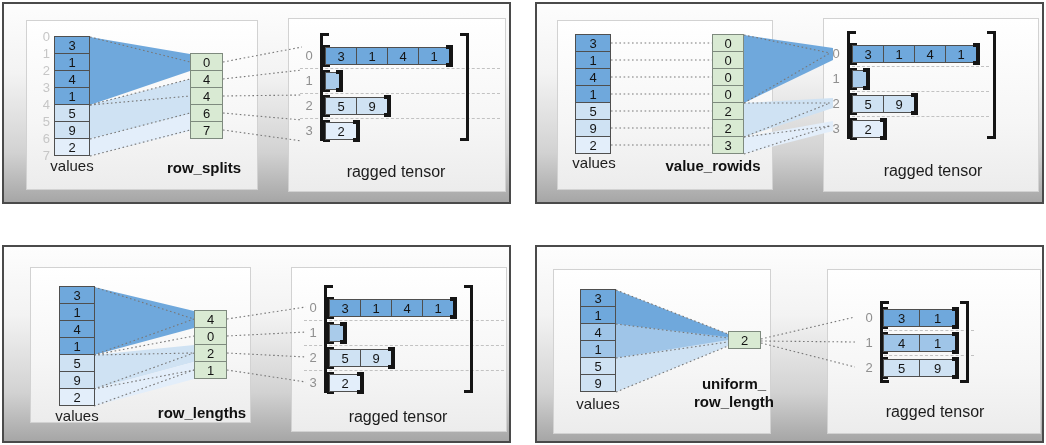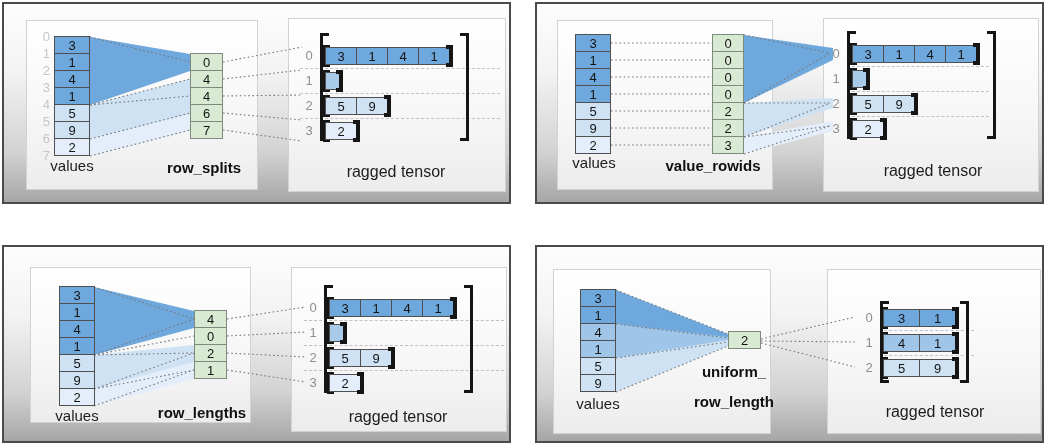--- a/index.html
+++ b/index.html
@@ -317,21 +317,21 @@
         <div class="cell" style="width: 36px; background: rgb(111, 168, 220);">1</div>
         <div class="cell" style="width: 36px; background: rgb(159, 197, 232);">4</div>
         <div class="cell" style="width: 36px; background: rgb(159, 197, 232);">1</div>
         <div class="cell" style="width: 36px; background: rgb(207, 226, 243);">5</div>
         <div class="cell" style="width: 36px; background: rgb(207, 226, 243);">9</div>
       </div>
       <div class="vcol" style="left: 191px; top: 85px;">
         <div class="cell green" style="width: 33px; background: rgb(217, 234, 211);">2</div>
       </div>
       <div class="lab" style="left: 61px; top: 148px;">values</div>
-      <div class="lab b" style="left: 197px; top: 116px;">uniform_</div>
+      <div class="lab b" style="left: 197px; top: 128px;">uniform_</div>
       <div class="lab b" style="left: 197px; top: 146px;">row_length</div>
       <div class="lab t" style="left: 398px; top: 156px;">ragged tensor</div>
       <div class="ragged" style="left: 323px; top: 54px;">
         <div class="dashline" style="left: 24px; top: 29px; width: 90px;"></div>
         <div class="dashline" style="left: 24px; top: 54px; width: 90px;"></div>
         <div class="obr l" style="left: 20px; top: 0px; height: 82px;"></div>
         <div class="obr r" style="left: 100px; top: 0px; height: 82px;"></div>
         <div class="ridx" style="left: 0px; top: 8px;">0</div>
         <div class="rrow" style="left: 21px; top: 6px;">
           <span class="rbr l"></span>

